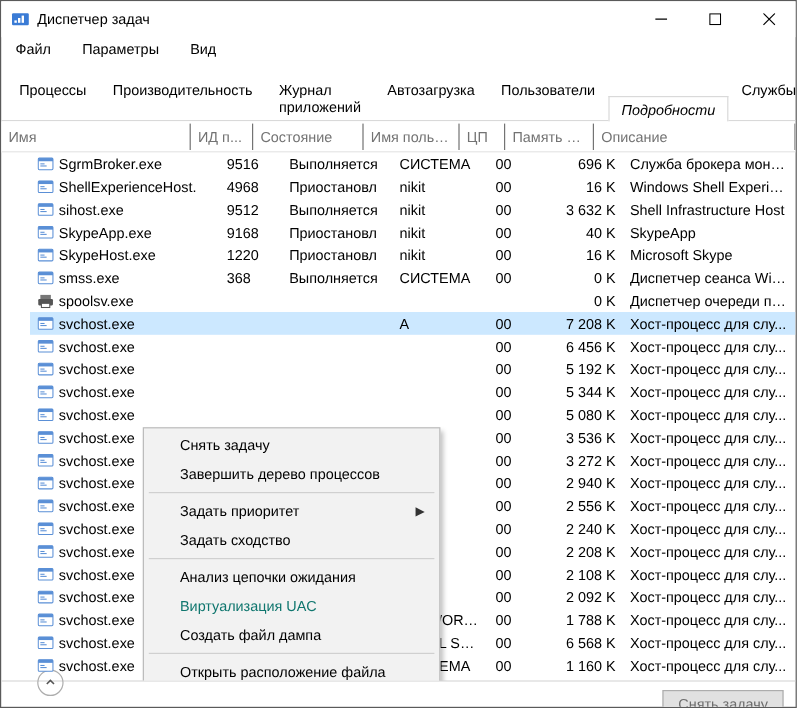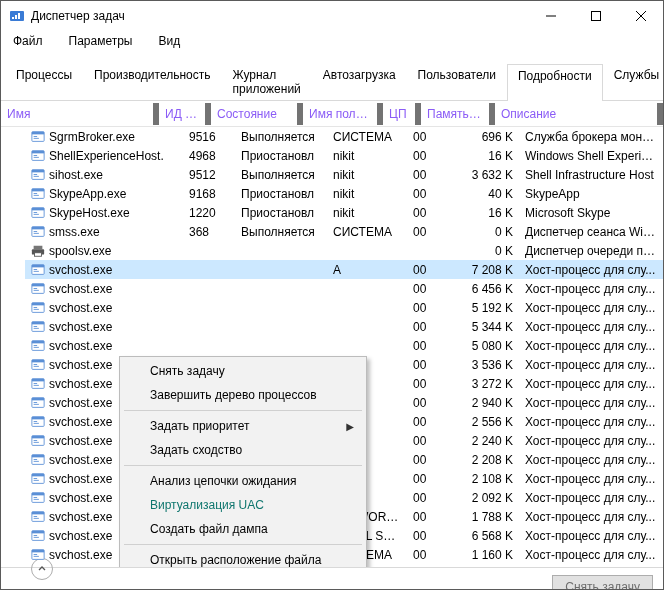--- a/index.html
+++ b/index.html
@@ -5,24 +5,24 @@
   * { box-sizing: border-box; margin: 0; padding: 0; font-family: "Segoe UI", Tahoma, sans-serif; }
   body { background: #fff; width: 664px; height: 590px; overflow: hidden; font-size: 12px; color: #000; border:1px solid #5a5a5a;}
   .titlebar { height: 30px; background: #fff; display: flex; align-items: center; padding-left: 8px; }
   .titlebar .title { flex: 1; font-size: 12px; color: #000; }
   .titlebar .win-btn { width: 45px; height: 30px; display: flex; align-items: center; justify-content: center; color: #333; }
   .titlebar .win-btn svg { width:10px; height:10px; }
   .menubar { height: 20px; display: flex; align-items: center; padding: 0 4px; gap: 10px; font-size: 12px; }
   .menubar .menu-item { padding: 2px 8px; }
   .tabbar { display: flex; border-bottom: 1px solid #d9d9d9; padding: 0 4px; margin-top: 12px; }
   .tabbar .tab { padding: 4px 10px; font-size: 12px; border: 1px solid transparent; border-bottom: none; }
-  .tabbar .tab.active { border-color: #d9d9d9; background: #fff; position: relative; top:1px; }
+  .tabbar .tab.active { border-color: #d9d9d9; background: #fff; position: relative; top:17px;font-style:italic; }
   .grid { position: relative; height: 466px; overflow: hidden; }
   .header-row { display: flex; border-bottom: 1px solid #e5e5e5; height: 26px; align-items:center; background:#fff;}
-  .header-row .hcell { padding: 4px 6px; font-size: 12px; color:#8b5cf6; border-right:6px solid #737373; white-space:nowrap; overflow:hidden; text-overflow:ellipsis;}
+  .header-row .hcell { padding: 4px 6px; font-size: 12px; color:#737373; border-right:1px solid #737373; white-space:nowrap; overflow:hidden; text-overflow:ellipsis;}
   .rows { position: relative; padding-left: 24px; }
   .row { display: flex; height: 19px; align-items:center; font-size: 12px; white-space:nowrap;}
   .row.selected { background: #cce8ff; }
   .cell { padding: 0 6px; overflow:hidden; text-overflow:ellipsis; white-space:nowrap;}
   .c-name   { width: 158px; flex:none; display:flex; align-items:center; gap:4px;}
   .c-pid    { width: 52px;  flex:none; }
   .c-state  { width: 92px;  flex:none; }
   .c-user   { width: 80px;  flex:none; }
   .c-cpu    { width: 38px;  flex:none; text-align:left;}
   .c-mem    { width: 74px;  flex:none; text-align:right;}

